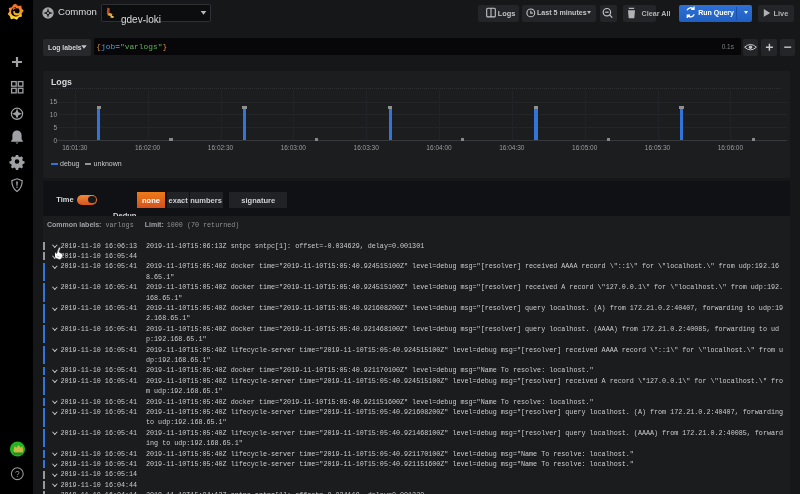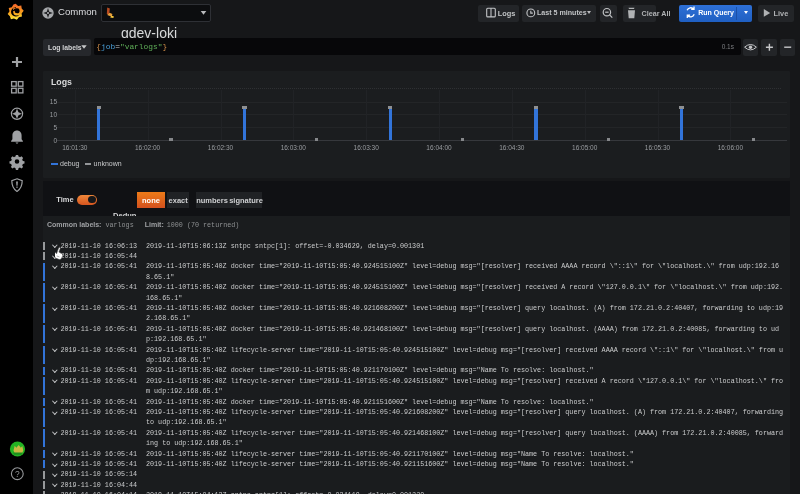--- a/index.html
+++ b/index.html
@@ -3,21 +3,21 @@
 *{margin:0;padding:0;box-sizing:border-box}
 html,body{width:800px;height:494px;overflow:hidden;background:#161719;
  font-family:"Liberation Sans",sans-serif;-webkit-font-smoothing:antialiased}
 .abs{position:absolute}
 #sidebar{position:absolute;left:0;top:0;width:33px;height:494px;background:#000}
 #sidebar svg{position:absolute;left:0;top:0}
 #toolbar{position:absolute;left:0;top:0;width:800px;height:25px}
 #extitle{position:absolute;left:58px;top:5.9px;font-size:9.6px;color:#dcdde0}
 #dspick{position:absolute;left:100.5px;top:4px;width:110px;height:18px;background:#0c0d0f;
  border:1px solid #2e3035;border-radius:2px}
-#dspick span{position:absolute;left:19.5px;top:20px;font-size:14px;color:#d8d9da}
+#dspick span{position:absolute;left:19.5px;top:9px;font-size:10px;color:#d8d9da}
 .btn{position:absolute;top:4.5px;height:17px;background:#232528;border-radius:2px;
  color:#c2c4c6;font-size:8px;font-weight:bold}
 .btn .t{position:absolute;top:4.6px;white-space:nowrap}
 .caret{position:absolute;width:0;height:0;border-left:2.8px solid transparent;
  border-right:2.8px solid transparent;border-top:3.6px solid #b9babc}
 #runq{background:linear-gradient(#2e70d6,#1f5fc2);color:#fff}
 #chip{position:absolute;left:42.5px;top:39px;width:48.5px;height:17px;background:#26282c;
  border-radius:2px;color:#d2d3d5;font-size:7.5px;font-weight:bold}
 #qinput{position:absolute;left:94px;top:37.7px;width:646.5px;height:17.2px;background:#070709;
  border-radius:2px;font-family:"Liberation Mono",monospace;font-size:7.9px}
@@ -194,24 +194,24 @@
 </div>
 <div id="strip">
  <span class="lbl" style="left:13.8px;top:14.6px">Time</span>
  <span class="lbl" style="left:70.6px;top:30px">Dedup</span>
  <div class="radio sel" style="left:94.4px;width:28.2px">
       <span>none</span>
     </div>
  <div class="radio" style="left:124.3px;width:22.7px">
       <span>exact</span>
     </div>
- <div class="radio" style="left:153px;width:33px">
+ <div class="radio" style="left:147px;width:33px">
       <span>numbers</span>
     </div>
- <div class="radio" style="left:186.7px;width:33px">
+ <div class="radio" style="left:186.7px;width:58px">
       <span>signature</span>
     </div>
 </div>
 <div id="toggle">
     <i></i>
   </div>
 <div id="logsarea">
  <div id="meta"><b>Common labels:</b><span class="mono" style="margin-left:4px">varlogs</span><b style="margin-left:11px">Limit:</b><span class="mono" style="margin-left:3px">1000 (70 returned)</span></div>
  <div id="rows">
 <div class="r g" style="height:10.4px">

